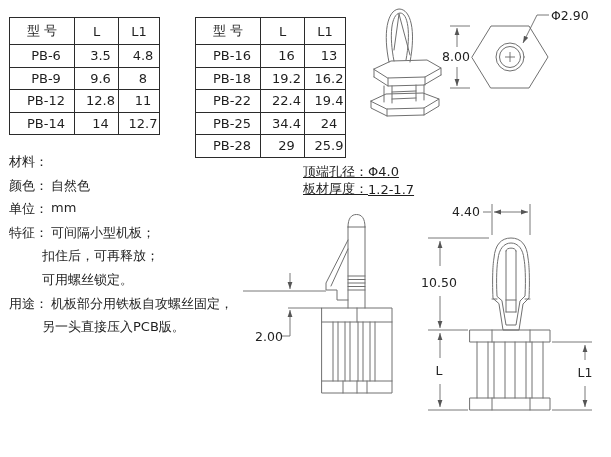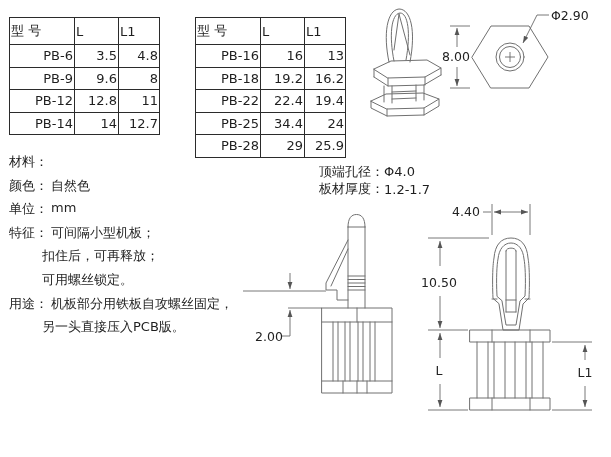--- a/index.html
+++ b/index.html
@@ -11,29 +11,29 @@
   table.spec {
     position:absolute; border-collapse:collapse; table-layout:fixed;
     background:#fff;
   }
   table.t1 { left:9px;  top:17px; }
   table.t2 { left:195px; top:17px; }
   table.spec th, table.spec td {
     border:1.6px solid #2b2b2b; font-size:13px; color:#1f1f1f;
     white-space:nowrap; overflow:hidden;
   }
-  table.spec th { width:62px; height:24px; text-align:left; font-weight:normal; }
+  table.spec th { width:62px; height:24px; text-align:center; font-weight:normal; }
   table.spec th.c2 { width:41px; }
   table.spec th.c3 { width:38px; }
-  table.spec td { height:19.5px; text-align:right; padding-left:9px; }
+  table.spec td { height:19.5px; text-align:center; padding-left:9px; }
   .spec-text { position:absolute; left:9px; top:153px; width:300px; }
   .spec-line { height:23.6px; display:flex; align-items:flex-start; font-size:13px; }
   .spec-line.indent { padding-left:33px; }
   .spec-label { margin-right:3px; }
-  .notes { position:absolute; left:319px; top:163px; }
+  .notes { position:absolute; left:303px; top:163px;text-decoration:underline; }
   .note-line { height:17.5px; display:flex; align-items:center; font-size:13px; }
   svg.drawings { position:absolute; left:0; top:0; }
   svg.drawings .ln   { fill:none; stroke:#707070; stroke-width:1; stroke-linejoin:round; stroke-linecap:round; }
   svg.drawings .dim  { fill:none; stroke:#6a6a6a; stroke-width:0.9; }
   svg.drawings text  { font-family:"DejaVu Sans","Liberation Sans",sans-serif; font-size:12.5px; fill:#222; }
 </style>
 </head>
 <body>
 
 <div class="page">

